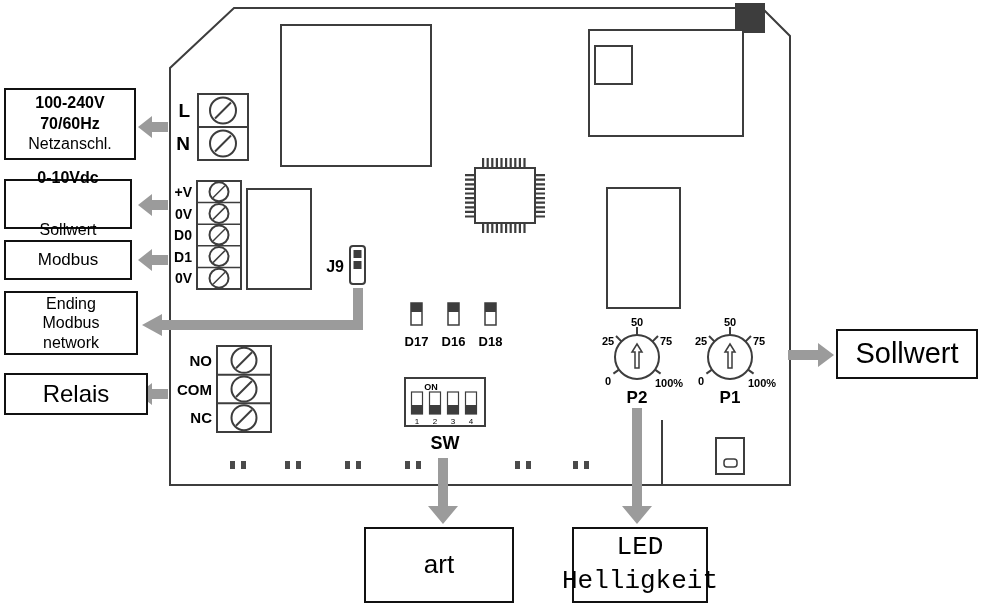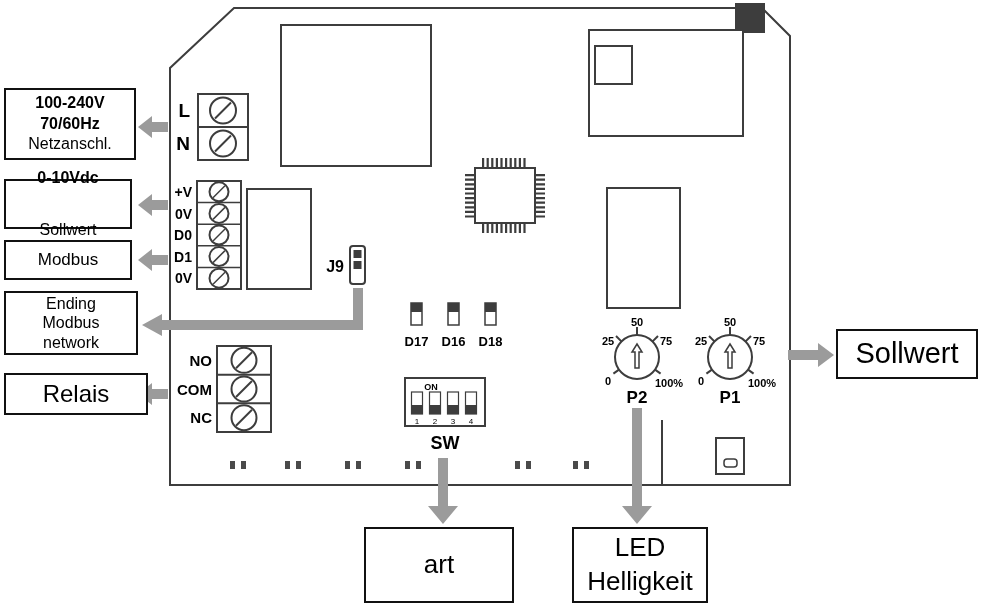--- a/index.html
+++ b/index.html
@@ -224,18 +224,18 @@
 </div>
 
 <div class="callout" style="left:836px;top:329px;width:142px;height:50px;font-size:29px;">
   <span>Sollwert</span>
 </div>
 
 <div class="callout" style="left:364px;top:527px;width:150px;height:76px;font-size:26px;line-height:1.3;">
   <span>art</span>
 </div>
 
-<div class="callout" style="left:572px;top:527px;width:136px;height:76px;font-size:26px;line-height:1.3;">
+<div class="callout" style="left:572px;top:527px;width:136px;height:76px;font-size:26px;line-height:1.3;font-family:Liberation Mono, monospace;">
   <span>LED</span>
   <span>Helligkeit</span>
 </div>
 
 </div>
 
 </body></html>

